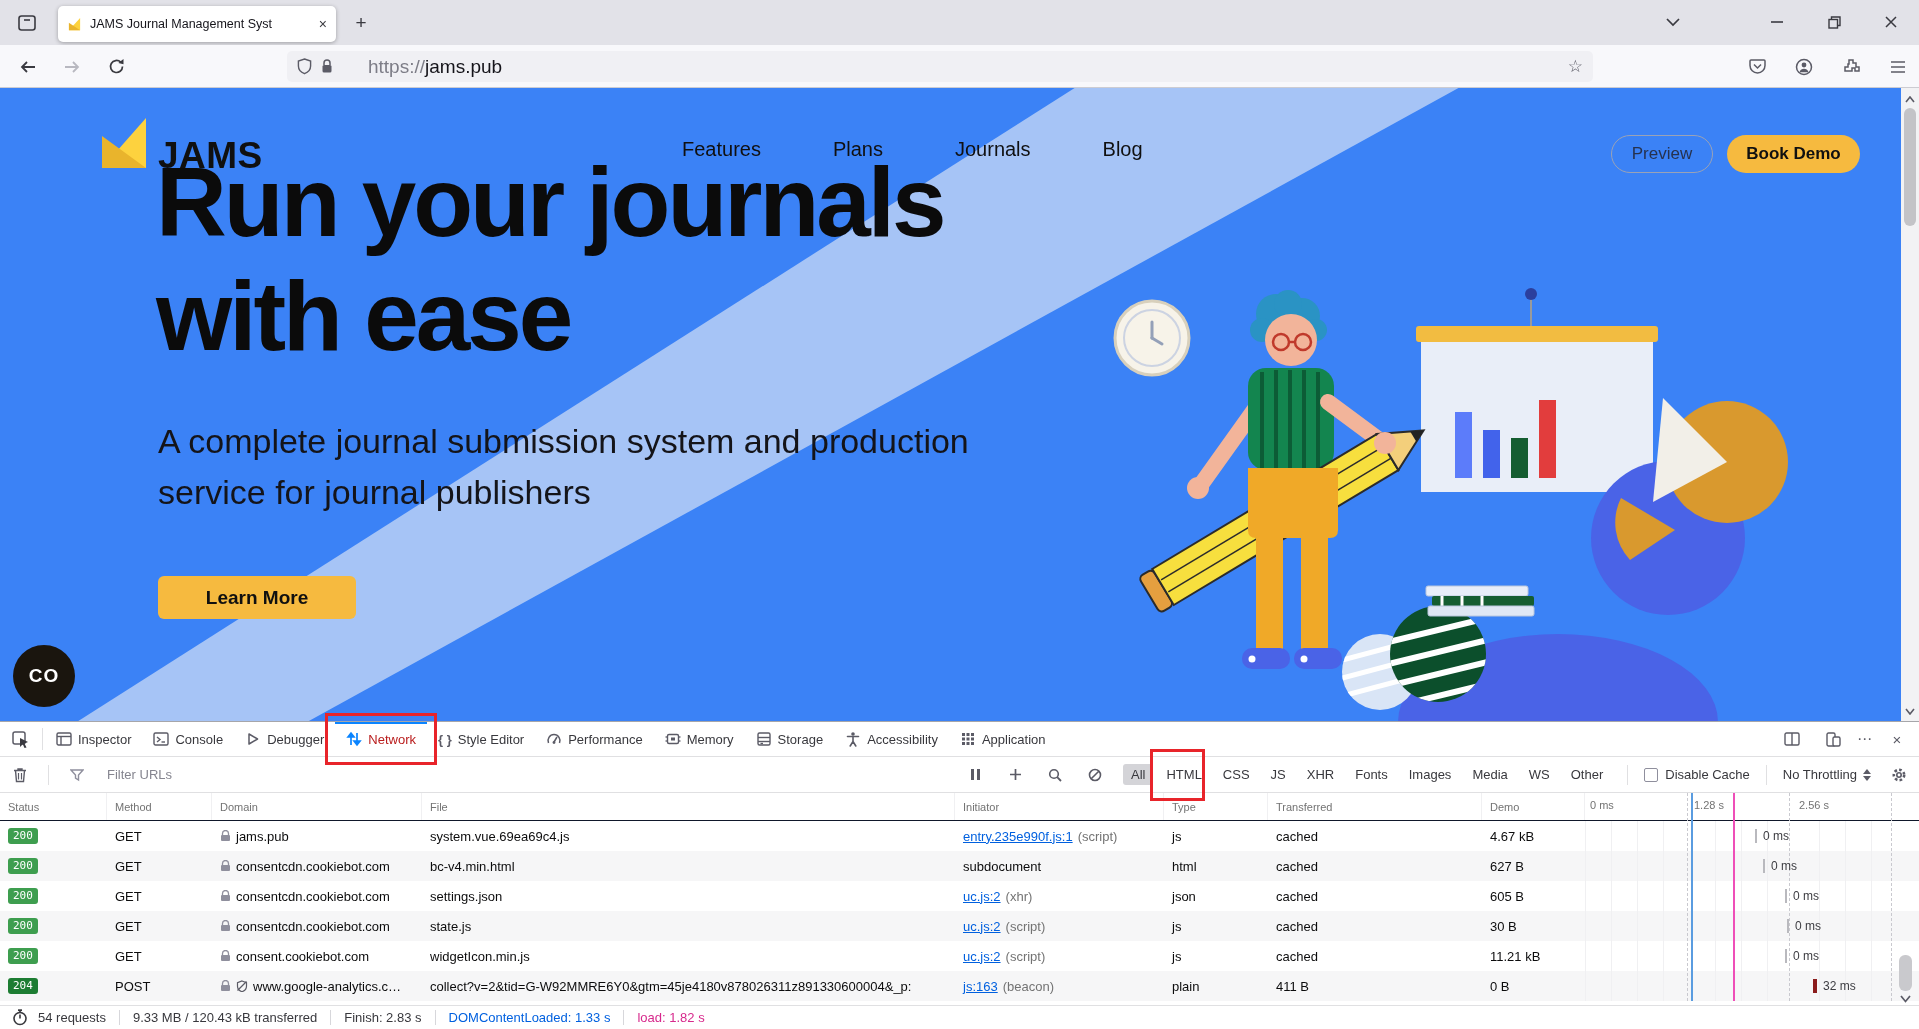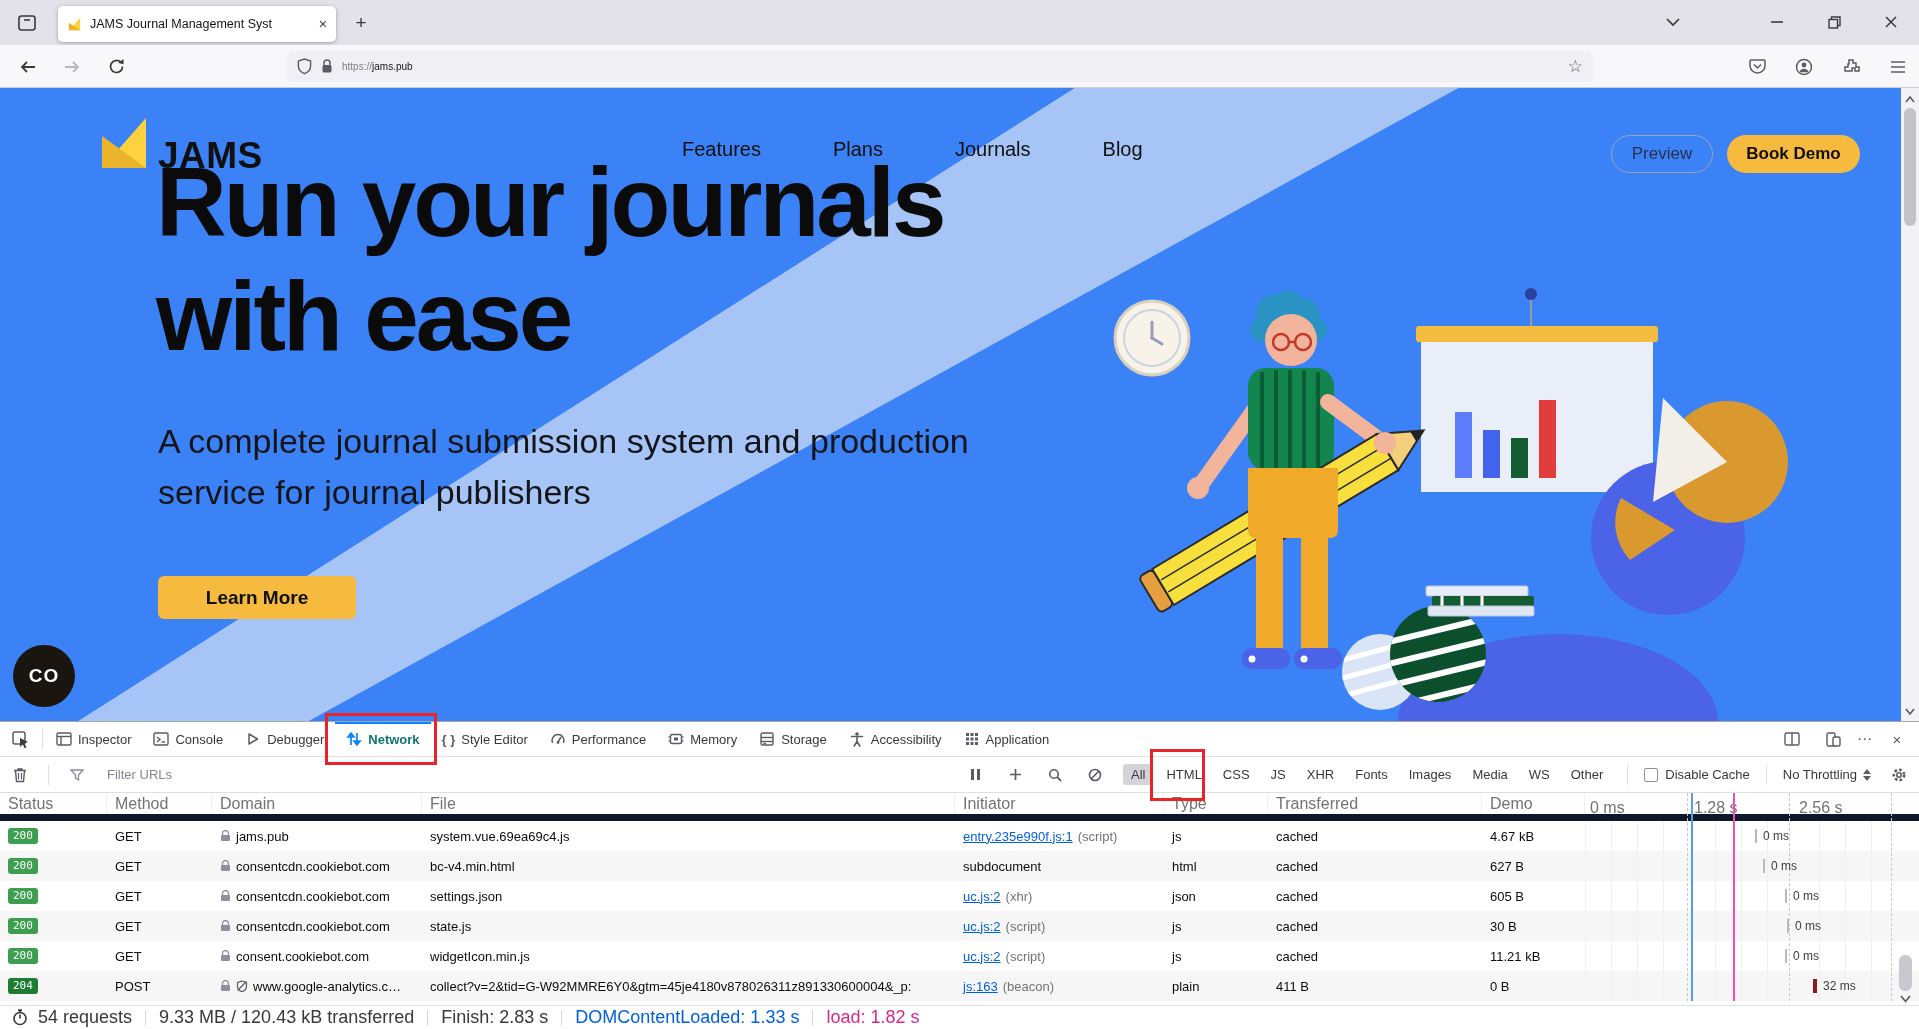--- a/index.html
+++ b/index.html
@@ -12,21 +12,21 @@
   .btab { position:absolute; left:58px; top:6px; width:278px; height:36px; background:#fff; border-radius:5px; box-shadow:0 1px 4px rgba(0,0,0,.3); display:flex; align-items:center; padding:0 9px; gap:8px; }
   .btab-title { flex:1; font-size:12.5px; color:#15141a; white-space:nowrap; overflow:hidden; }
   .tclose { color:#3a3a40; font-size:14px; line-height:1; cursor:default; }
   .newtab { position:absolute; left:347px; top:10px; width:28px; height:26px; font-size:19px; color:#3a3a40; display:flex; align-items:center; justify-content:center; }
   .winbtn { position:absolute; top:8px; width:42px; height:28px; display:flex; align-items:center; justify-content:center; color:#3a3a40; }
 
   
   .navbar { position:absolute; left:0; top:45px; width:1919px; height:43px; background:#f8f8fb; border-bottom:1px solid #ccccd2; }
   .nbtn { position:absolute; top:7px; width:32px; height:29px; display:flex; align-items:center; justify-content:center; border-radius:4px; }
   .urlfield { position:absolute; left:287px; top:6px; width:1306px; height:31px; background:#f0f0f4; border-radius:5px; display:flex; align-items:center; padding:0 10px; gap:9px; }
-  .urltext { font-size:10px; color:#15141a; }
+  .urltext { font-size:19px; color:#15141a;margin-left:26px; }
   .urltext .proto { color:#7d7d87; }
   .urlstar { margin-left:auto; color:#5b5b66; font-size:17px; }
   .tbicon { position:absolute; top:7px; width:30px; height:29px; display:flex; align-items:center; justify-content:center; color:#3a3a40; }
 
   
   .page { position:absolute; left:0; top:88px; width:1919px; height:634px; background:#3b82f6; overflow:hidden; }
   .band { position:absolute; left:0; top:0; width:100%; height:100%; background:rgba(255,252,245,.55);
           clip-path:polygon(4% 100%, 56% 0, 76% 0, 16% 100%); }
   .logo { position:absolute; left:98px; top:28px; display:flex; align-items:flex-end; gap:8px; }
   .logo-text { font-size:37px; font-weight:700; letter-spacing:.5px; color:#101010; line-height:.9; }
@@ -48,21 +48,21 @@
   .pg-scroll { position:absolute; left:1901px; top:0; width:18px; height:634px; background:#f2f2f4; }
   .pg-thumb { position:absolute; left:3px; top:20px; width:12px; height:118px; background:#c3c3c7; border-radius:6px; }
   .sb-arrow { position:absolute; left:2px; width:14px; height:14px; color:#5b5b66; display:flex; align-items:center; justify-content:center; }
 
   
   .devtools { position:absolute; left:0; top:722px; width:1919px; height:307px; background:#fff; box-shadow:0 -1px 0 #a6a6aa; color:#38383d; }
   .dtabs { height:35px; display:flex; align-items:stretch; border-bottom:1px solid #e0e0e2; }
   .pickbtn { width:40px; display:flex; align-items:center; justify-content:center; }
   .dvsep { width:1px; background:#e0e0e2; margin:6px 2px; }
   .dtab { display:flex; align-items:center; gap:6px; padding:0 11px; font-size:13px; color:#38383d; }
-  .dtab.active { color:#0f766e; box-shadow:inset 0 2px 0 #0a84ff;font-weight:bold; }
+  .dtab.active { color:#b91c1c; box-shadow:inset 0 2px 0 #0a84ff; }
   .dtab-right { margin-left:auto; display:flex; align-items:center; gap:4px; padding-right:8px; }
   .dibtn { width:28px; height:26px; display:flex; align-items:center; justify-content:center; color:#5b5b66; }
   .dots { font-size:15px; letter-spacing:1px; color:#5b5b66; }
   .dclose { font-size:15px; color:#5b5b66; }
 
   .fbar { height:36px; display:flex; align-items:center; border-bottom:1px solid #e0e0e2; padding:0 8px; gap:16px; font-size:13px; }
   .ibtn { width:24px; height:24px; display:flex; align-items:center; justify-content:center; color:#5b5b66; flex:0 0 auto; }
   .fsep { width:1px; height:20px; background:#e0e0e2; flex:0 0 auto; }
   .finput { flex:1; border:none; outline:none; background:transparent; font-size:13px; font-family:inherit; color:#38383d; min-width:60px; }
   .finput::placeholder { color:#85858f; }
@@ -73,21 +73,21 @@
   .cachebox { display:flex; align-items:center; gap:7px; white-space:nowrap; }
   .cb { width:14px; height:14px; border:1px solid #8f8f9d; border-radius:2px; background:#fff; }
   .throttle { display:flex; align-items:center; gap:6px; white-space:nowrap; }
   .caret2 { display:flex; flex-direction:column; gap:2px; }
   .caret2 i { width:0; height:0; border-left:4px solid transparent; border-right:4px solid transparent; }
   .caret2 .up { border-bottom:5px solid #5b5b66; }
   .caret2 .dn { border-top:5px solid #5b5b66; }
 
   .ntable { position:relative; height:212px; overflow:hidden; }
   .gridrow { display:grid; grid-template-columns:107px 105px 210px 533px 209px 104px 214px 103px 1fr; }
-  .thead { height:28px; border-bottom:7px solid #0f172a; color:#737373; font-size:16px; }
+  .thead { height:28px; border-bottom:1px solid #0f172a; color:#737373; font-size:11px; }
   .th { display:flex; align-items:center; padding-left:8px; border-right:1px solid #f0f0f2; height:100%; white-space:nowrap; overflow:hidden; }
   .th.timeline { position:relative; border-right:none; }
   .th.timeline span { position:absolute; top:6px; }
   .rw { height:30px; font-size:13px; color:#0c0c0d; align-items:center; }
   .rw:nth-child(even) { background:#f6f6f7; }
   .td { padding-left:8px; white-space:nowrap; overflow:hidden; display:flex; align-items:center; gap:5px; height:30px; }
   .badge { font-family:"DejaVu Sans Mono","Liberation Mono",monospace; font-size:11px; color:#fff; background:#3e9e4f; border-radius:3px; padding:1px 5px; line-height:1.3; }
   .badge.b204 { background:#1d7d33; }
   .ilink { color:#0060df; text-decoration:underline; cursor:pointer; }
   .isuffix { color:#737373; }
@@ -97,21 +97,21 @@
   .wf-pin.dark .tick { width:4px; background:#8b1c1c; }
   .wf-pin em { font-style:normal; margin-left:6px; font-size:12px; color:#3d3d42; }
   .vline { position:absolute; width:1px; top:28px; bottom:4px; background:#f0f0f2; }
   .vdash { position:absolute; width:0; top:0; bottom:4px; border-left:1px dashed #c9c9cf; }
   .vblue { position:absolute; width:2px; top:0; bottom:4px; background:#5a9ce0; }
   .vpink { position:absolute; width:2px; top:0; bottom:4px; background:#ee4fb8; }
   .dt-thumb { position:absolute; left:1899px; top:162px; width:13px; height:36px; background:#c9c9cd; border-radius:6px; }
   .dt-arrow { position:absolute; left:1898px; top:200px; width:15px; height:12px; color:#5b5b66; display:flex; align-items:center; justify-content:center; }
 
   .statusbar { position:absolute; left:0; bottom:0; width:100%; height:24px; border-top:1px solid #e0e0e2; background:#fff;
-               display:flex; align-items:center; font-size:18px; color:#38383d; padding-left:12px; }
+               display:flex; align-items:center; font-size:13px; color:#38383d; padding-left:12px; }
   .statusbar .vsep { width:1px; height:15px; background:#d7d7db; margin:0 13px; }
   .st-blue { color:#0060df; }
   .st-pink { color:#d7298c; }
   .st-item { white-space:nowrap; }
   .stopwatch { margin-right:10px; display:flex; }
 
   .hl-box { position:absolute; border:3px solid #e8242a; z-index:99; pointer-events:none; }
 </style>
 </head>
 <body>

